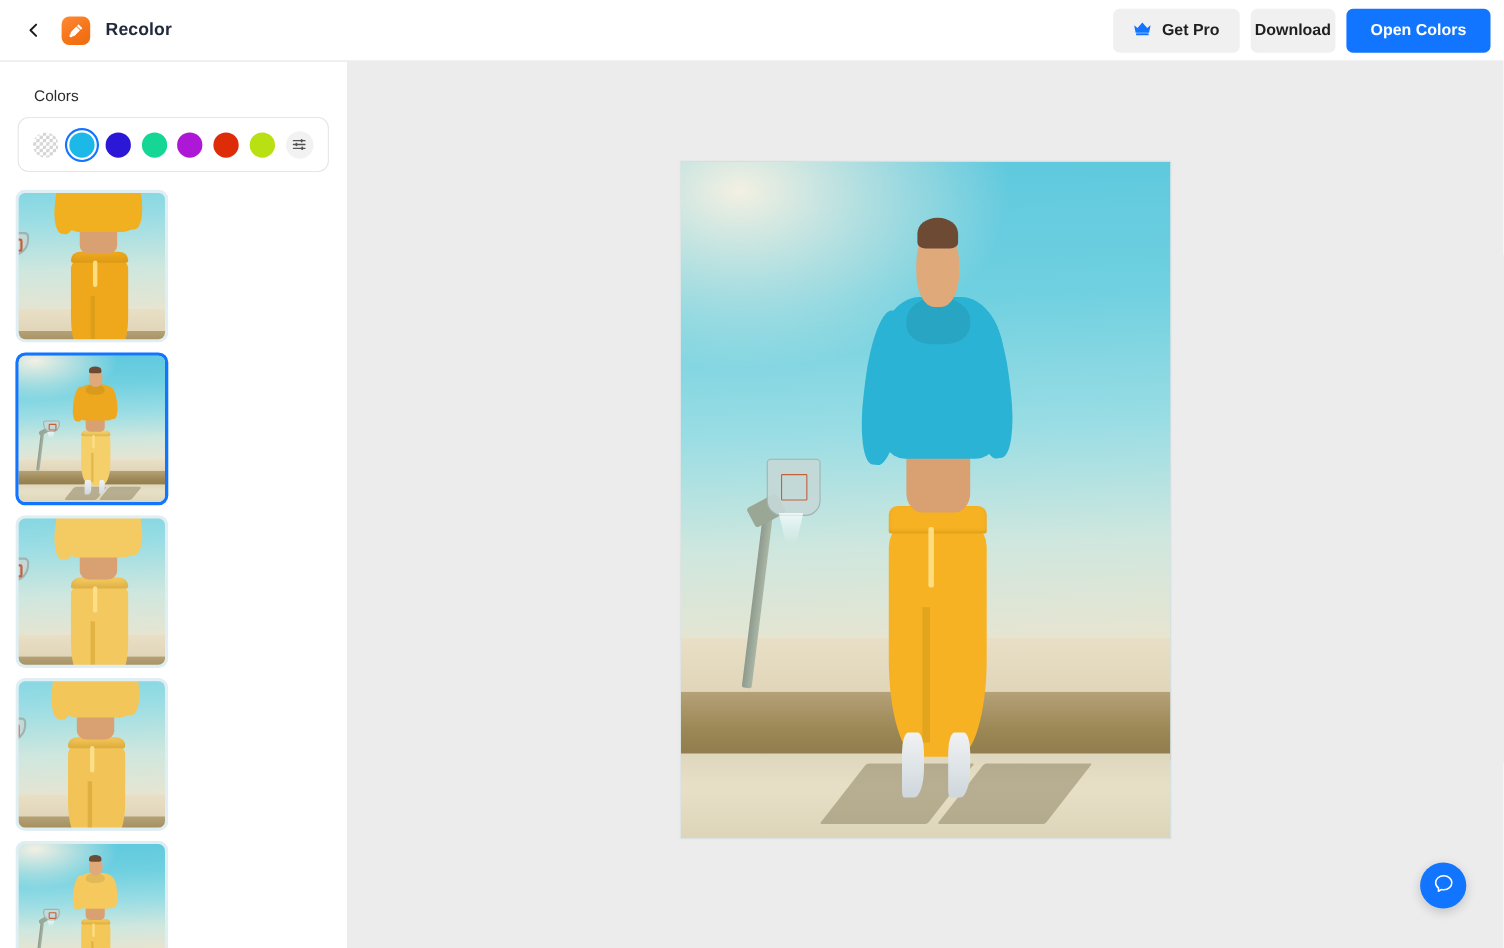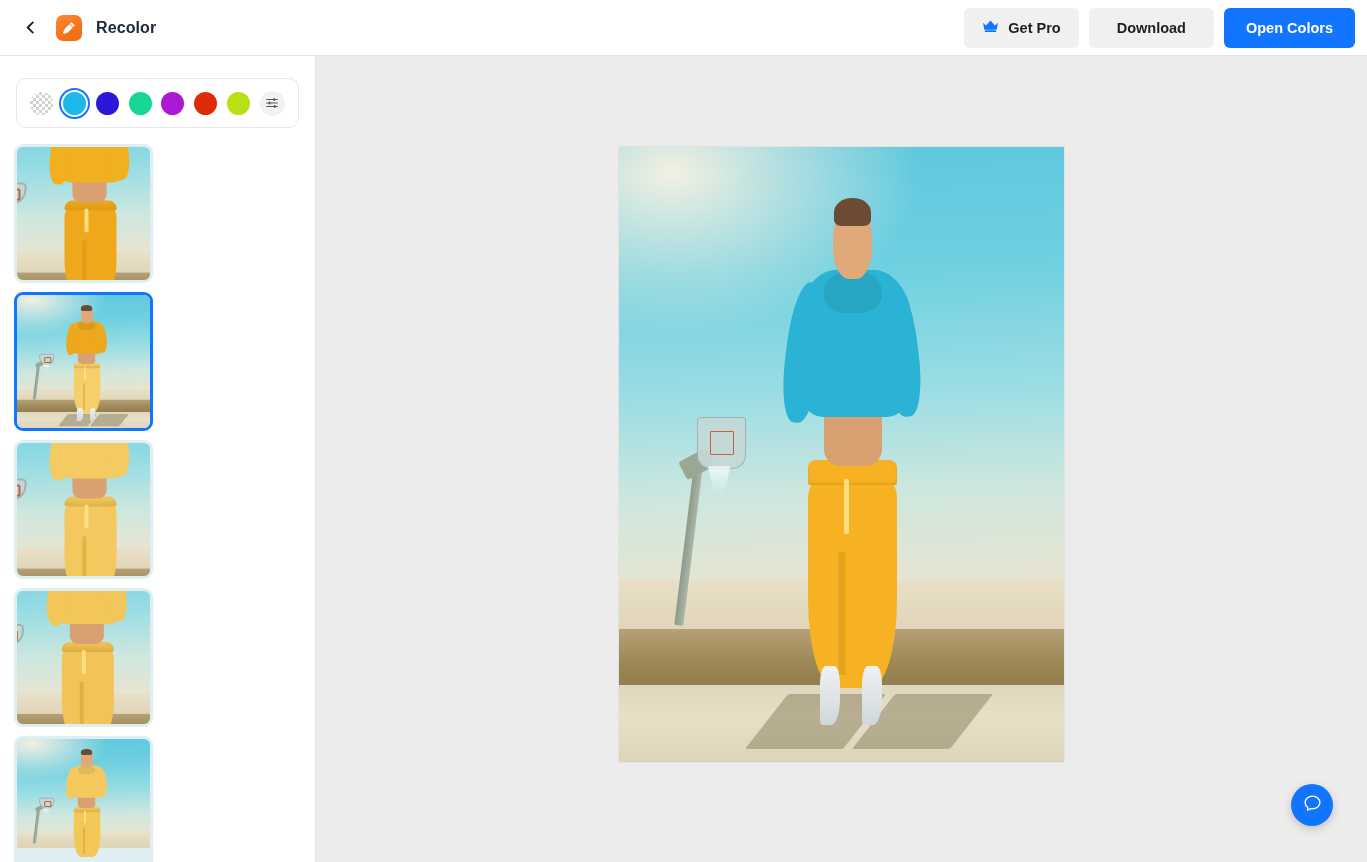--- a/index.html
+++ b/index.html
@@ -42,21 +42,21 @@
   .header-spacer { flex: 1 1 auto; }
   .hbtn {
     height: 40px; border-radius: 6px; border: none;
     font-family: "Liberation Sans", sans-serif;
     font-size: 14.5px; font-weight: bold;
     display: inline-flex; align-items: center; justify-content: center;
     cursor: pointer; white-space: nowrap;
   }
   .hbtn-ghost { background: #f0f0f0; color: #1f1f1f; padding: 0 20px; }
   .hbtn-getpro { padding: 0 18px; gap: 9px; margin-right: 10px; }
-  .hbtn-download { padding: 0 28px; margin-right: 10px; }
+  .hbtn-download { padding: 0 4px; margin-right: 10px; }
   .hbtn-primary { background: #1275ff; color: #ffffff; padding: 0 22px; }
   .crown { display: block; }
 
   
   .body { flex: 1 1 auto; display: flex; min-height: 0; }
 
   
   .sidebar {
     width: 316px; min-width: 316px;
     background: #ffffff;
@@ -297,20 +297,21 @@
 
     <button class="hbtn hbtn-ghost hbtn-download">Download</button>
 
     <button class="hbtn hbtn-primary">Open Colors</button>
   </div>
 
   <div class="body">
 
     <div class="sidebar">
 
+      <div class="section-label">Colors</div>
 
       <div class="swatch-card">
         <div class="swatch swatch-transparent"></div>
         <div class="swatch swatch-selected" style="background:#1cb8e8"></div>
         <div class="swatch" style="background:#2a18d6"></div>
         <div class="swatch" style="background:#16d696"></div>
         <div class="swatch" style="background:#ad18d6"></div>
         <div class="swatch" style="background:#de2c09"></div>
         <div class="swatch" style="background:#b9e012"></div>
         <div class="swatch-settings">

